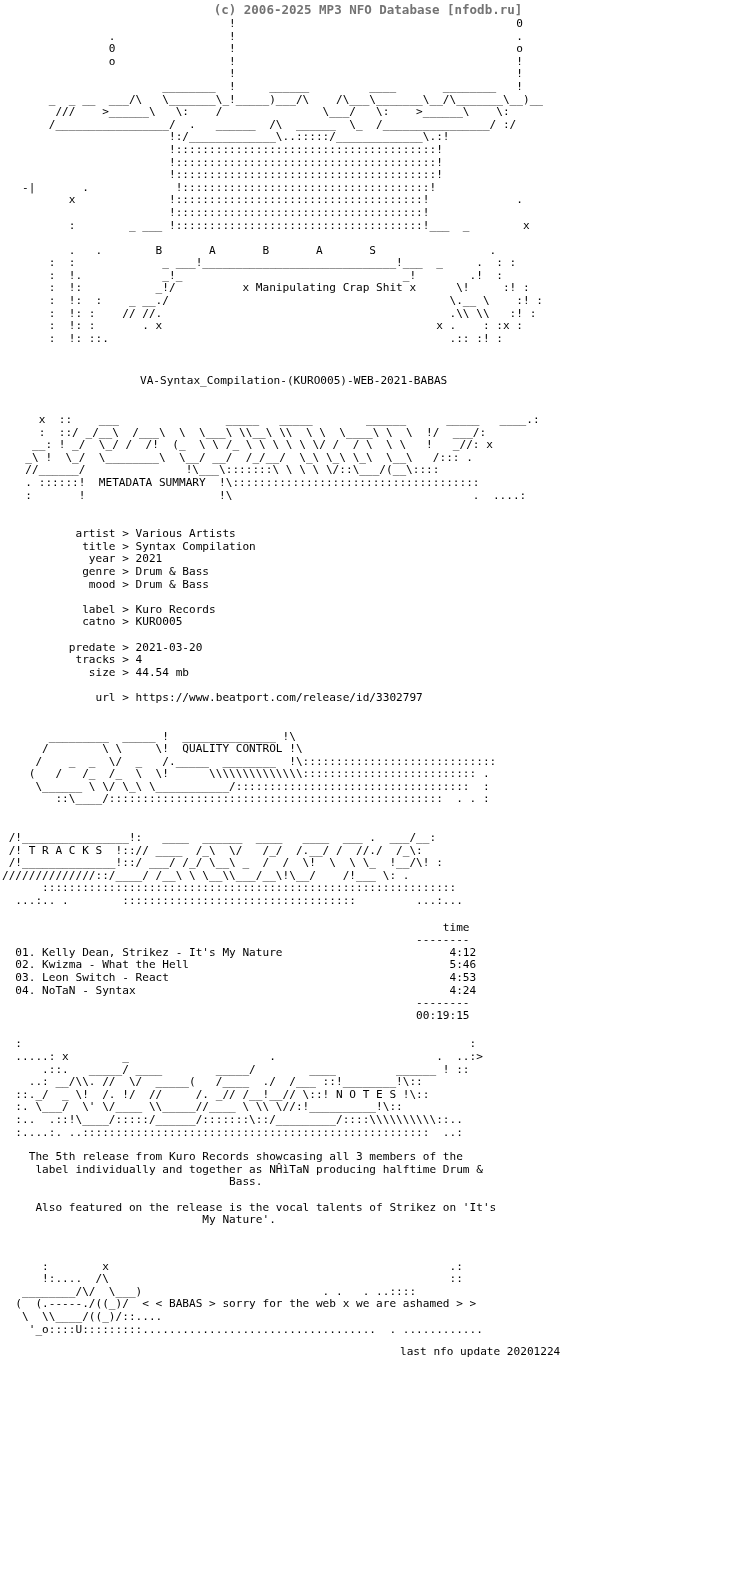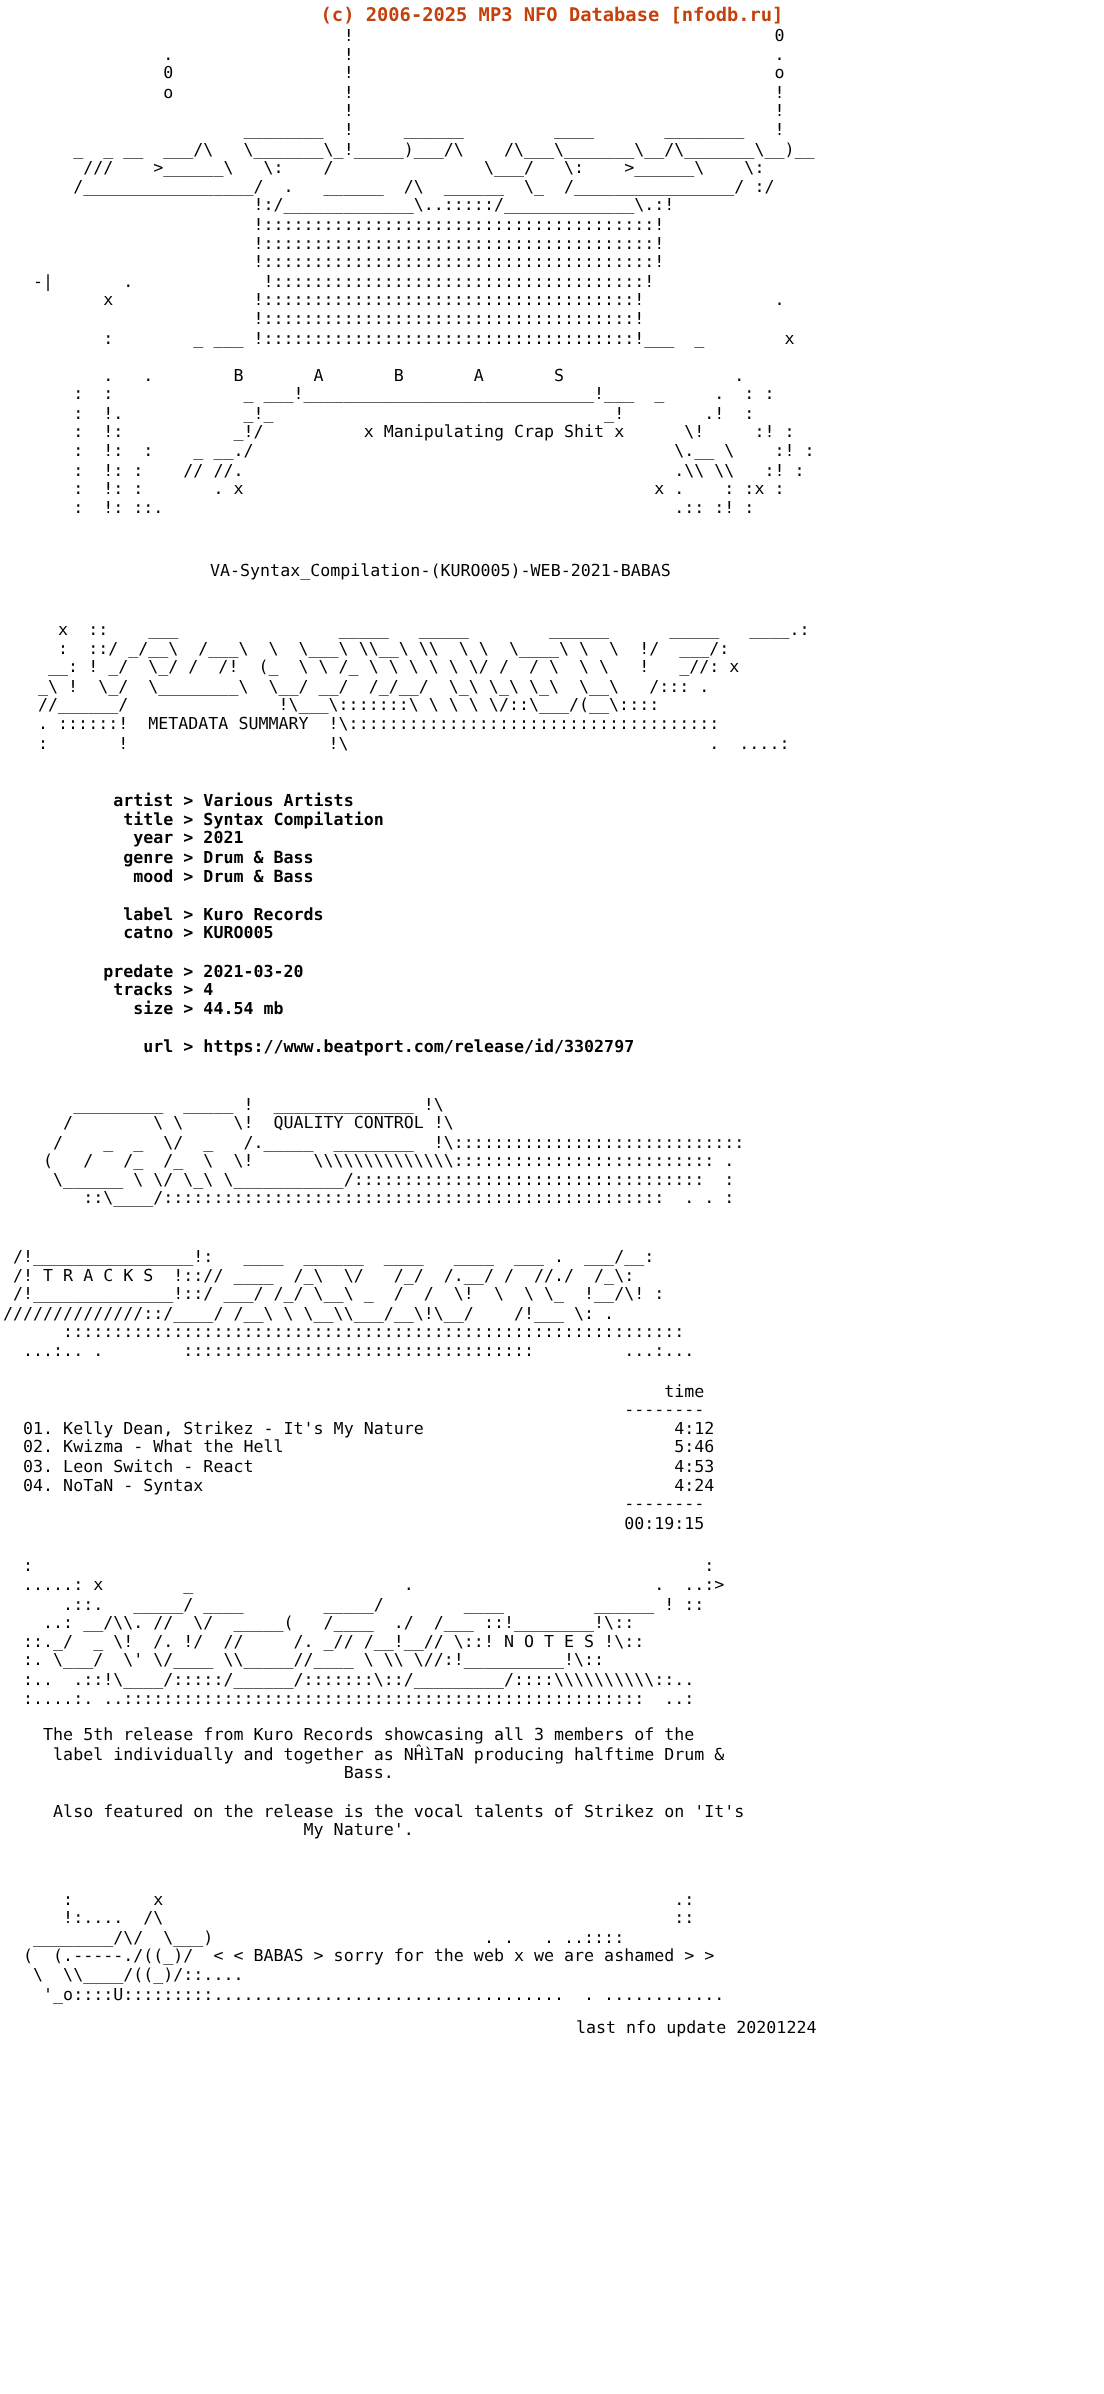--- a/index.html
+++ b/index.html
@@ -14,21 +14,21 @@
     font-family: "DejaVu Sans Mono", "Liberation Mono", monospace;
     color: #000000;
   }
   #page {
     position: relative;
     width: 736px;
     height: 1596px;
   }
   .hdr {
     text-align: center;
-    color: #c2410c;
+    color: #737373;
     font-size: 12.5px;
     line-height: 16px;
     font-weight: bold;
     letter-spacing: 0px;
     padding-top: 2px;
     font-family: "DejaVu Sans Mono", "Liberation Mono", monospace;
   }
   pre.nfo {
     margin: 0;
     padding: 0 0 0 2px;
@@ -82,21 +82,21 @@
   <pre class="nfo big" style="padding-left:140px; padding-top:30px;">VA-Syntax_Compilation-(KURO005)-WEB-2021-BABAS</pre>
 
   <pre class="nfo big" style="padding-top:26px;padding-left:12px;">    x  ::    ___                _____   _____        ______      _____   ____.:
     :  ::/ _/__\  /___\  \  \___\ \\__\ \\  \ \  \____\ \  \  !/  ___/:
    __: ! _/  \_/ /  /!  (_  \ \ /_ \ \ \ \ \ \/ /  / \  \ \   !   _//: x
   _\ !  \_/  \________\  \__/ __/  /_/__/  \_\ \_\ \_\  \__\   /::: .
   //______/               !\___\:::::::\ \ \ \ \/::\___/(__\::::
   . ::::::!  METADATA SUMMARY  !\:::::::::::::::::::::::::::::::::::::
   :       !                    !\                                    .  ....:</pre>
 
-  <pre class="nfo big" style="padding-top:26px;font-weight:bold;">           artist &gt; Various Artists
+  <pre class="nfo big" style="padding-top:26px;">           artist &gt; Various Artists
             title &gt; Syntax Compilation
              year &gt; 2021
             genre &gt; Drum &amp; Bass
              mood &gt; Drum &amp; Bass
 
             label &gt; Kuro Records
             catno &gt; KURO005
 
           predate &gt; 2021-03-20
            tracks &gt; 4
@@ -144,15 +144,15 @@
      Also featured on the release is the vocal talents of Strikez on 'It's
                               My Nature'.</pre>
 
   <pre class="nfo big" style="padding-top:34px;">      :        x                                                   .:
       !:....  /\                                                   ::
    ________/\/  \___)                           . .   . ..::::
   (  (.-----./((_)/  &lt; &lt; BABAS &gt; sorry for the web x we are ashamed &gt; &gt;
    \  \\____/((_)/::....
     '_o::::U:::::::::...................................  . ............</pre>
 
-  <pre class="nfo big" style="padding-left:384px; padding-top:10px;">last nfo update 20201224</pre>
+  <pre class="nfo big" style="padding-left:384px; padding-top:10px;margin-left:16px;">last nfo update 20201224</pre>
 
 </div>
 
 </body></html>

